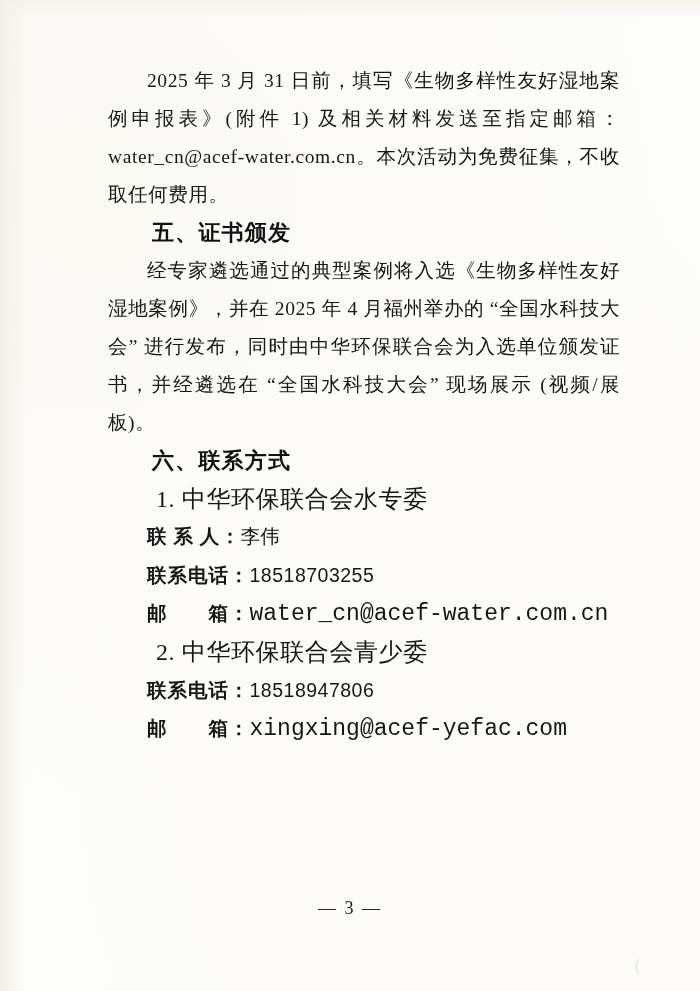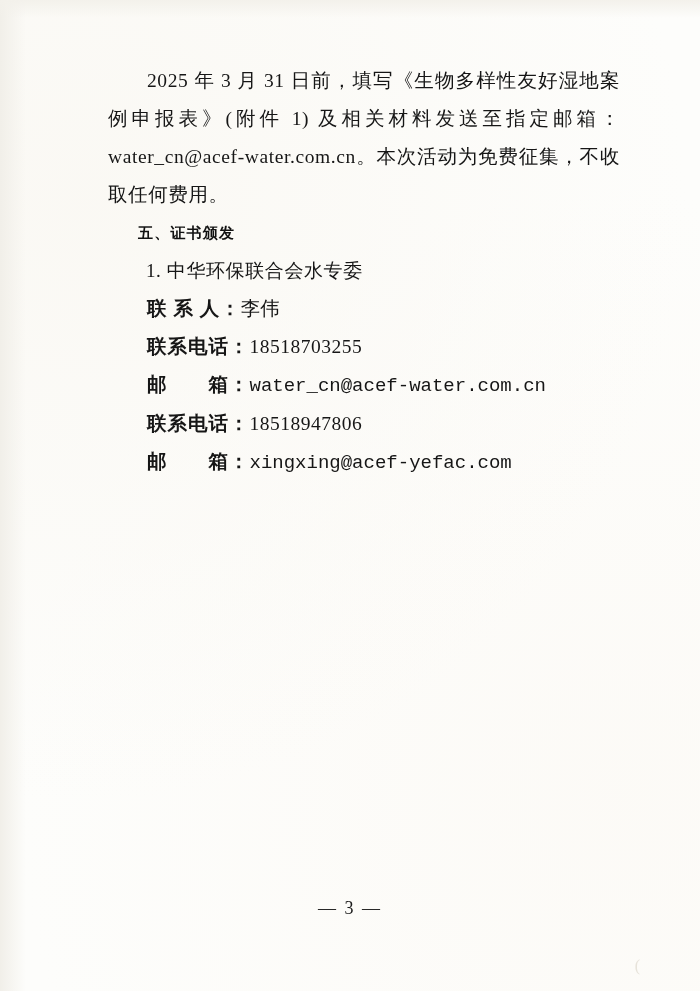--- a/index.html
+++ b/index.html
@@ -35,54 +35,54 @@
     letter-spacing: 0.6px;
     text-align: justify;
     text-justify: inter-ideograph;
     margin: 0 0 0 0;
     color: #161616;
   }
   .indent {
     text-indent: 2em;
   }
   .heading {
-    font-size: 15px;
+    font-size: 22px;
     line-height: 38px;
     letter-spacing: 1.2px;
     text-indent: 2em;
     font-weight: 600;
     color: #111111;
     margin: 0;
   }
   .sub {
-    font-size: 19px;
+    font-size: 24px;
     line-height: 38px;
     letter-spacing: 0.6px;
     text-indent: 2em;
     margin: 0;
     color: #161616;
   }
   .label-line {
     font-size: 19.5px;
     line-height: 38px;
     text-indent: 2em;
     margin: 0;
     color: #161616;
   }
   .lbl {
     font-weight: 600;
     letter-spacing: 1px;
   }
   .mono {
     font-family: "Liberation Mono", monospace;
-    font-size: 19px;
+    font-size: 23px;
     letter-spacing: 0px;
   }
   .nums {
-    font-family: Liberation Serif, serif;
+    font-family: Liberation Sans, sans-serif;
     letter-spacing: 0.5px;
   }
   #page-number {
     position: absolute;
     left: 0;
     right: 0;
     top: 898px;
     text-align: center;
     font-size: 18px;
     letter-spacing: 2px;
@@ -116,38 +116,41 @@
 <div id="page">
   <div class="scan-edge-left"></div>
   <div class="scan-edge-top"></div>
 
   <div id="doc-body">
 
     <p class="para indent">2025 年 3 月 31 日前，填写《生物多样性友好湿地案例申报表》(附件 1) 及相关材料发送至指定邮箱：water_cn@acef-water.com.cn。本次活动为免费征集，不收取任何费用。</p>
 
     <p class="heading">五、证书颁发</p>
 
+    <p class="para indent">经专家遴选通过的典型案例将入选《生物多样性友好湿地案例》，并在 2025 年 4 月福州举办的 “全国水科技大会” 进行发布，同时由中华环保联合会为入选单位颁发证书，并经遴选在 “全国水科技大会” 现场展示 (视频/展板)。</p>
 
 
 
+    <p class="heading">六、联系方式</p>
 
     <p class="sub"><span>1.</span> <span>中华环保联合会水专委</span></p>
 
     <p class="label-line">
       <span class="lbl">联 系 人：</span><span>李伟</span>
     </p>
 
     <p class="label-line">
       <span class="lbl">联系电话：</span><span class="nums">18518703255</span>
     </p>
 
     <p class="label-line">
       <span class="lbl">邮　　箱：</span><span class="mono">water_cn@acef-water.com.cn</span>
     </p>
 
+    <p class="sub"><span>2.</span> <span>中华环保联合会青少委</span></p>
 
 
     <p class="label-line">
       <span class="lbl">联系电话：</span><span class="nums">18518947806</span>
     </p>
 
     <p class="label-line">
       <span class="lbl">邮　　箱：</span><span class="mono">xingxing@acef-yefac.com</span>
     </p>
 

